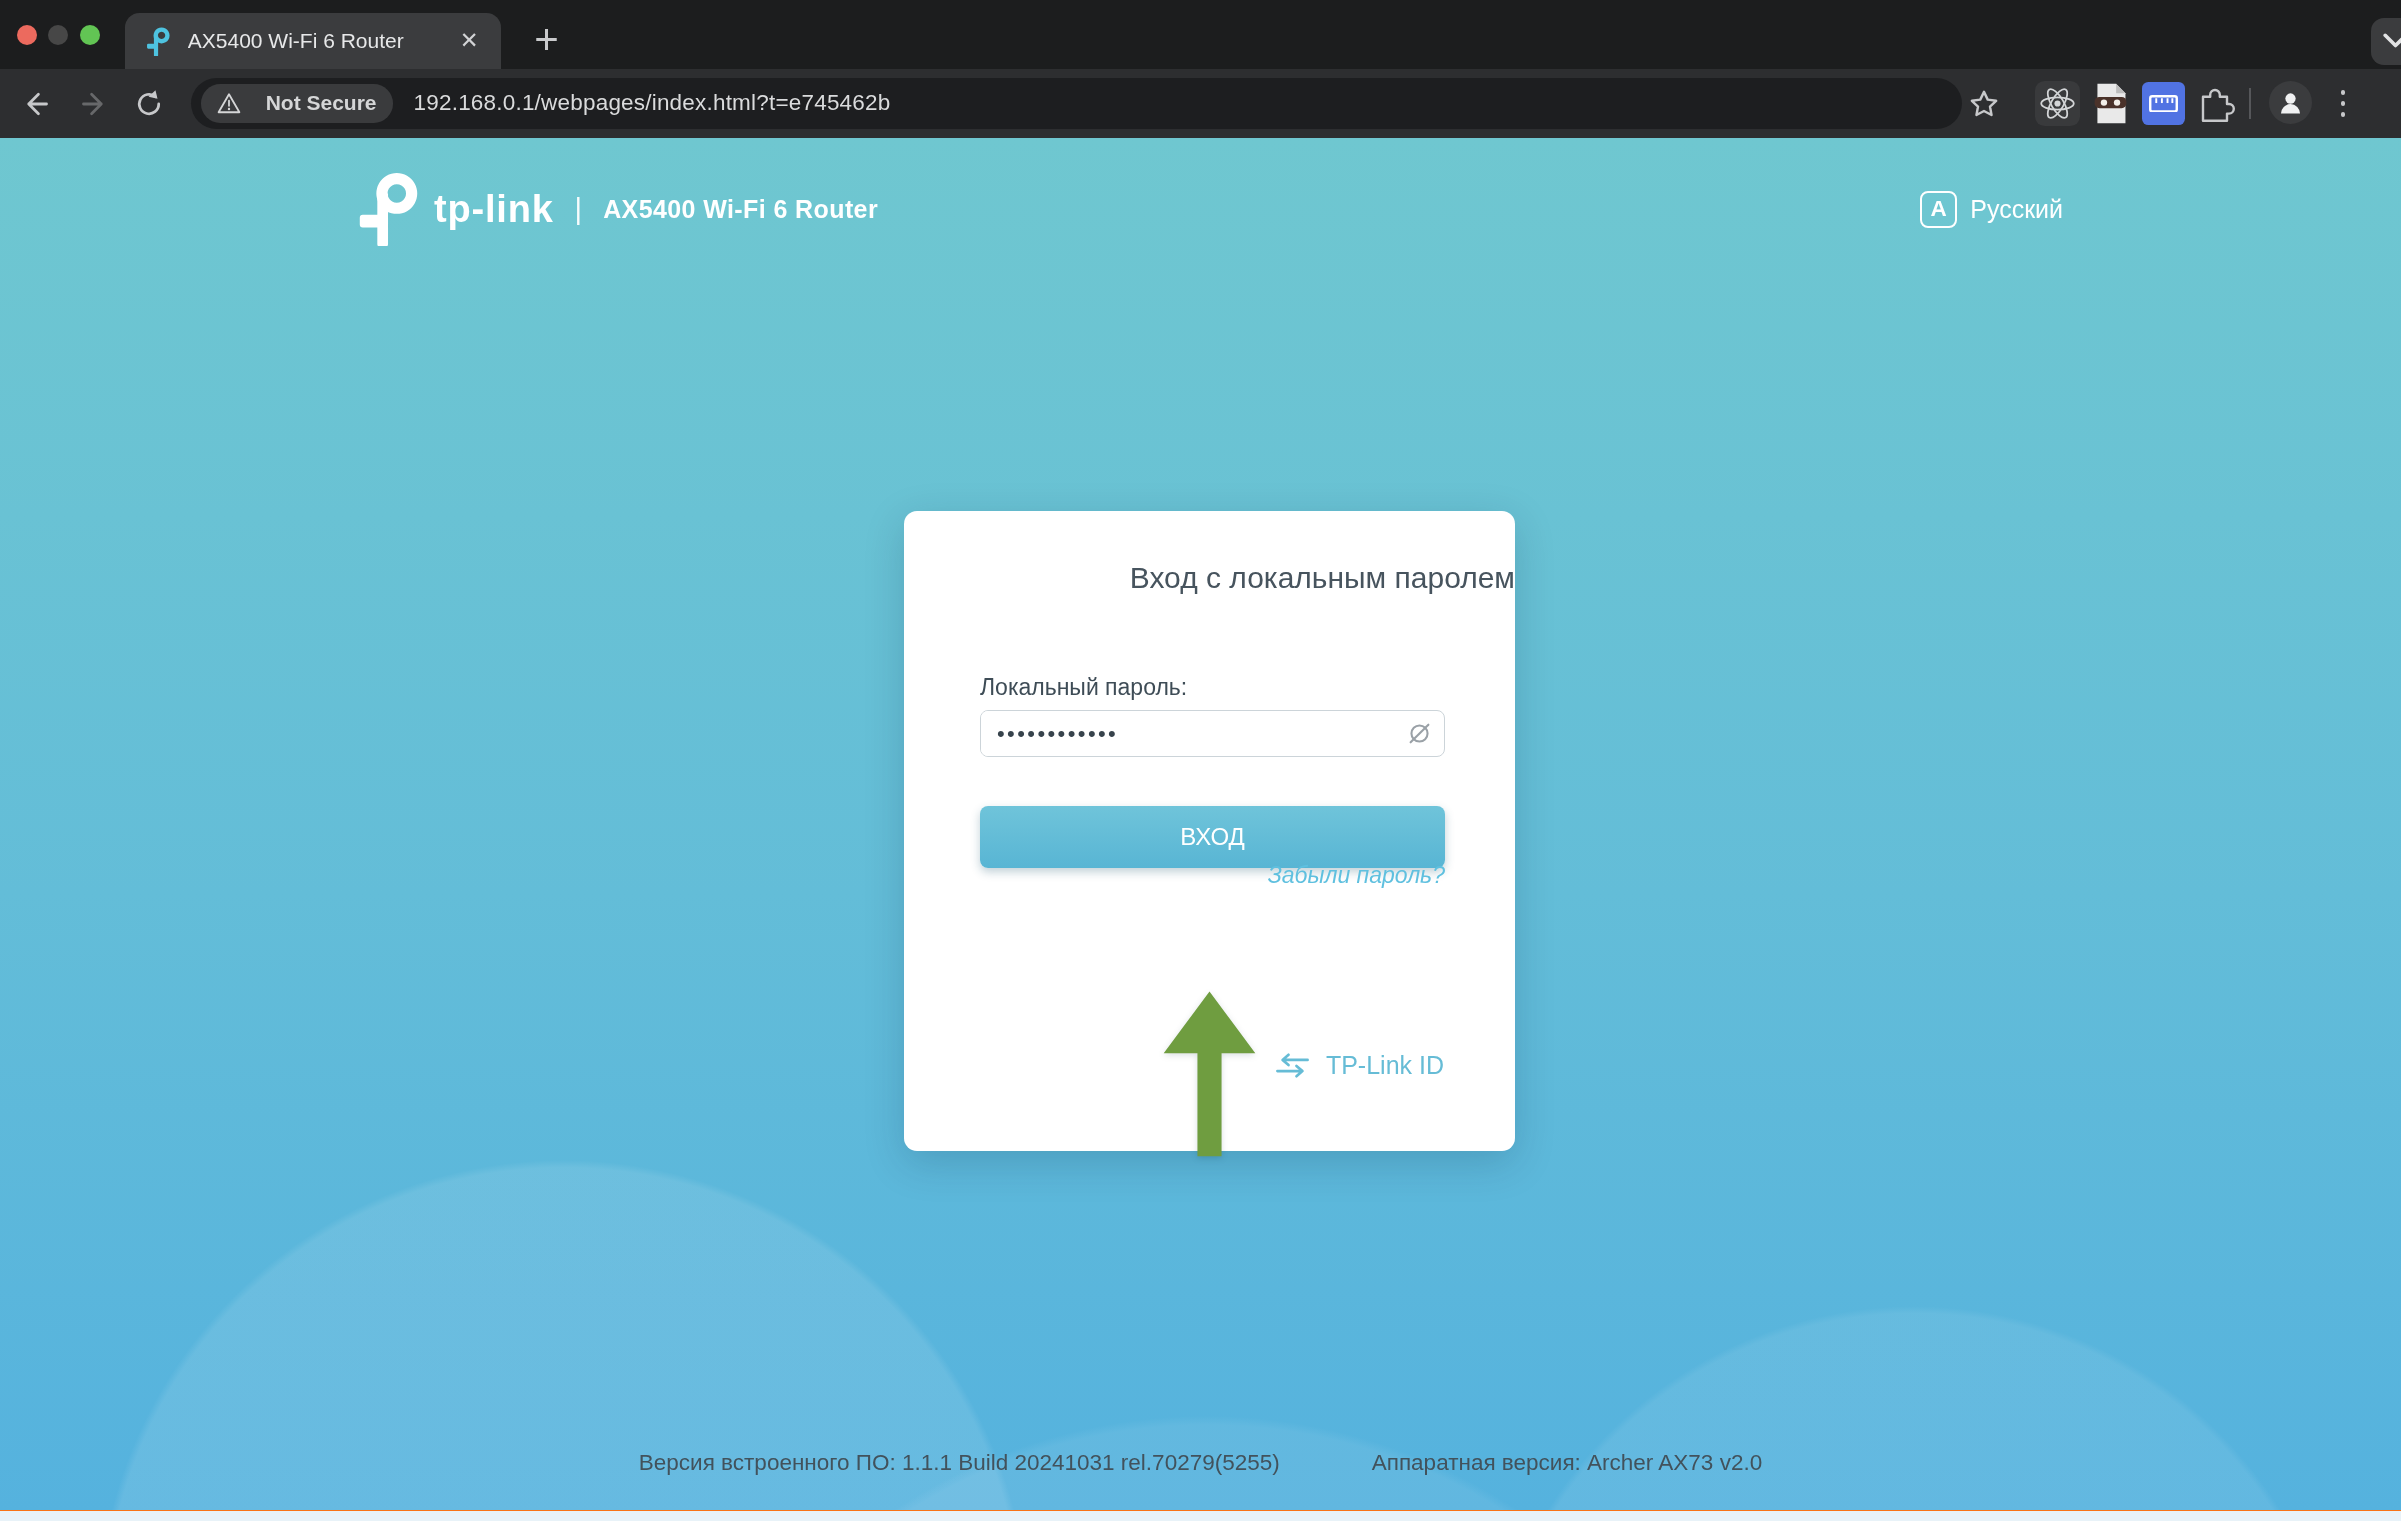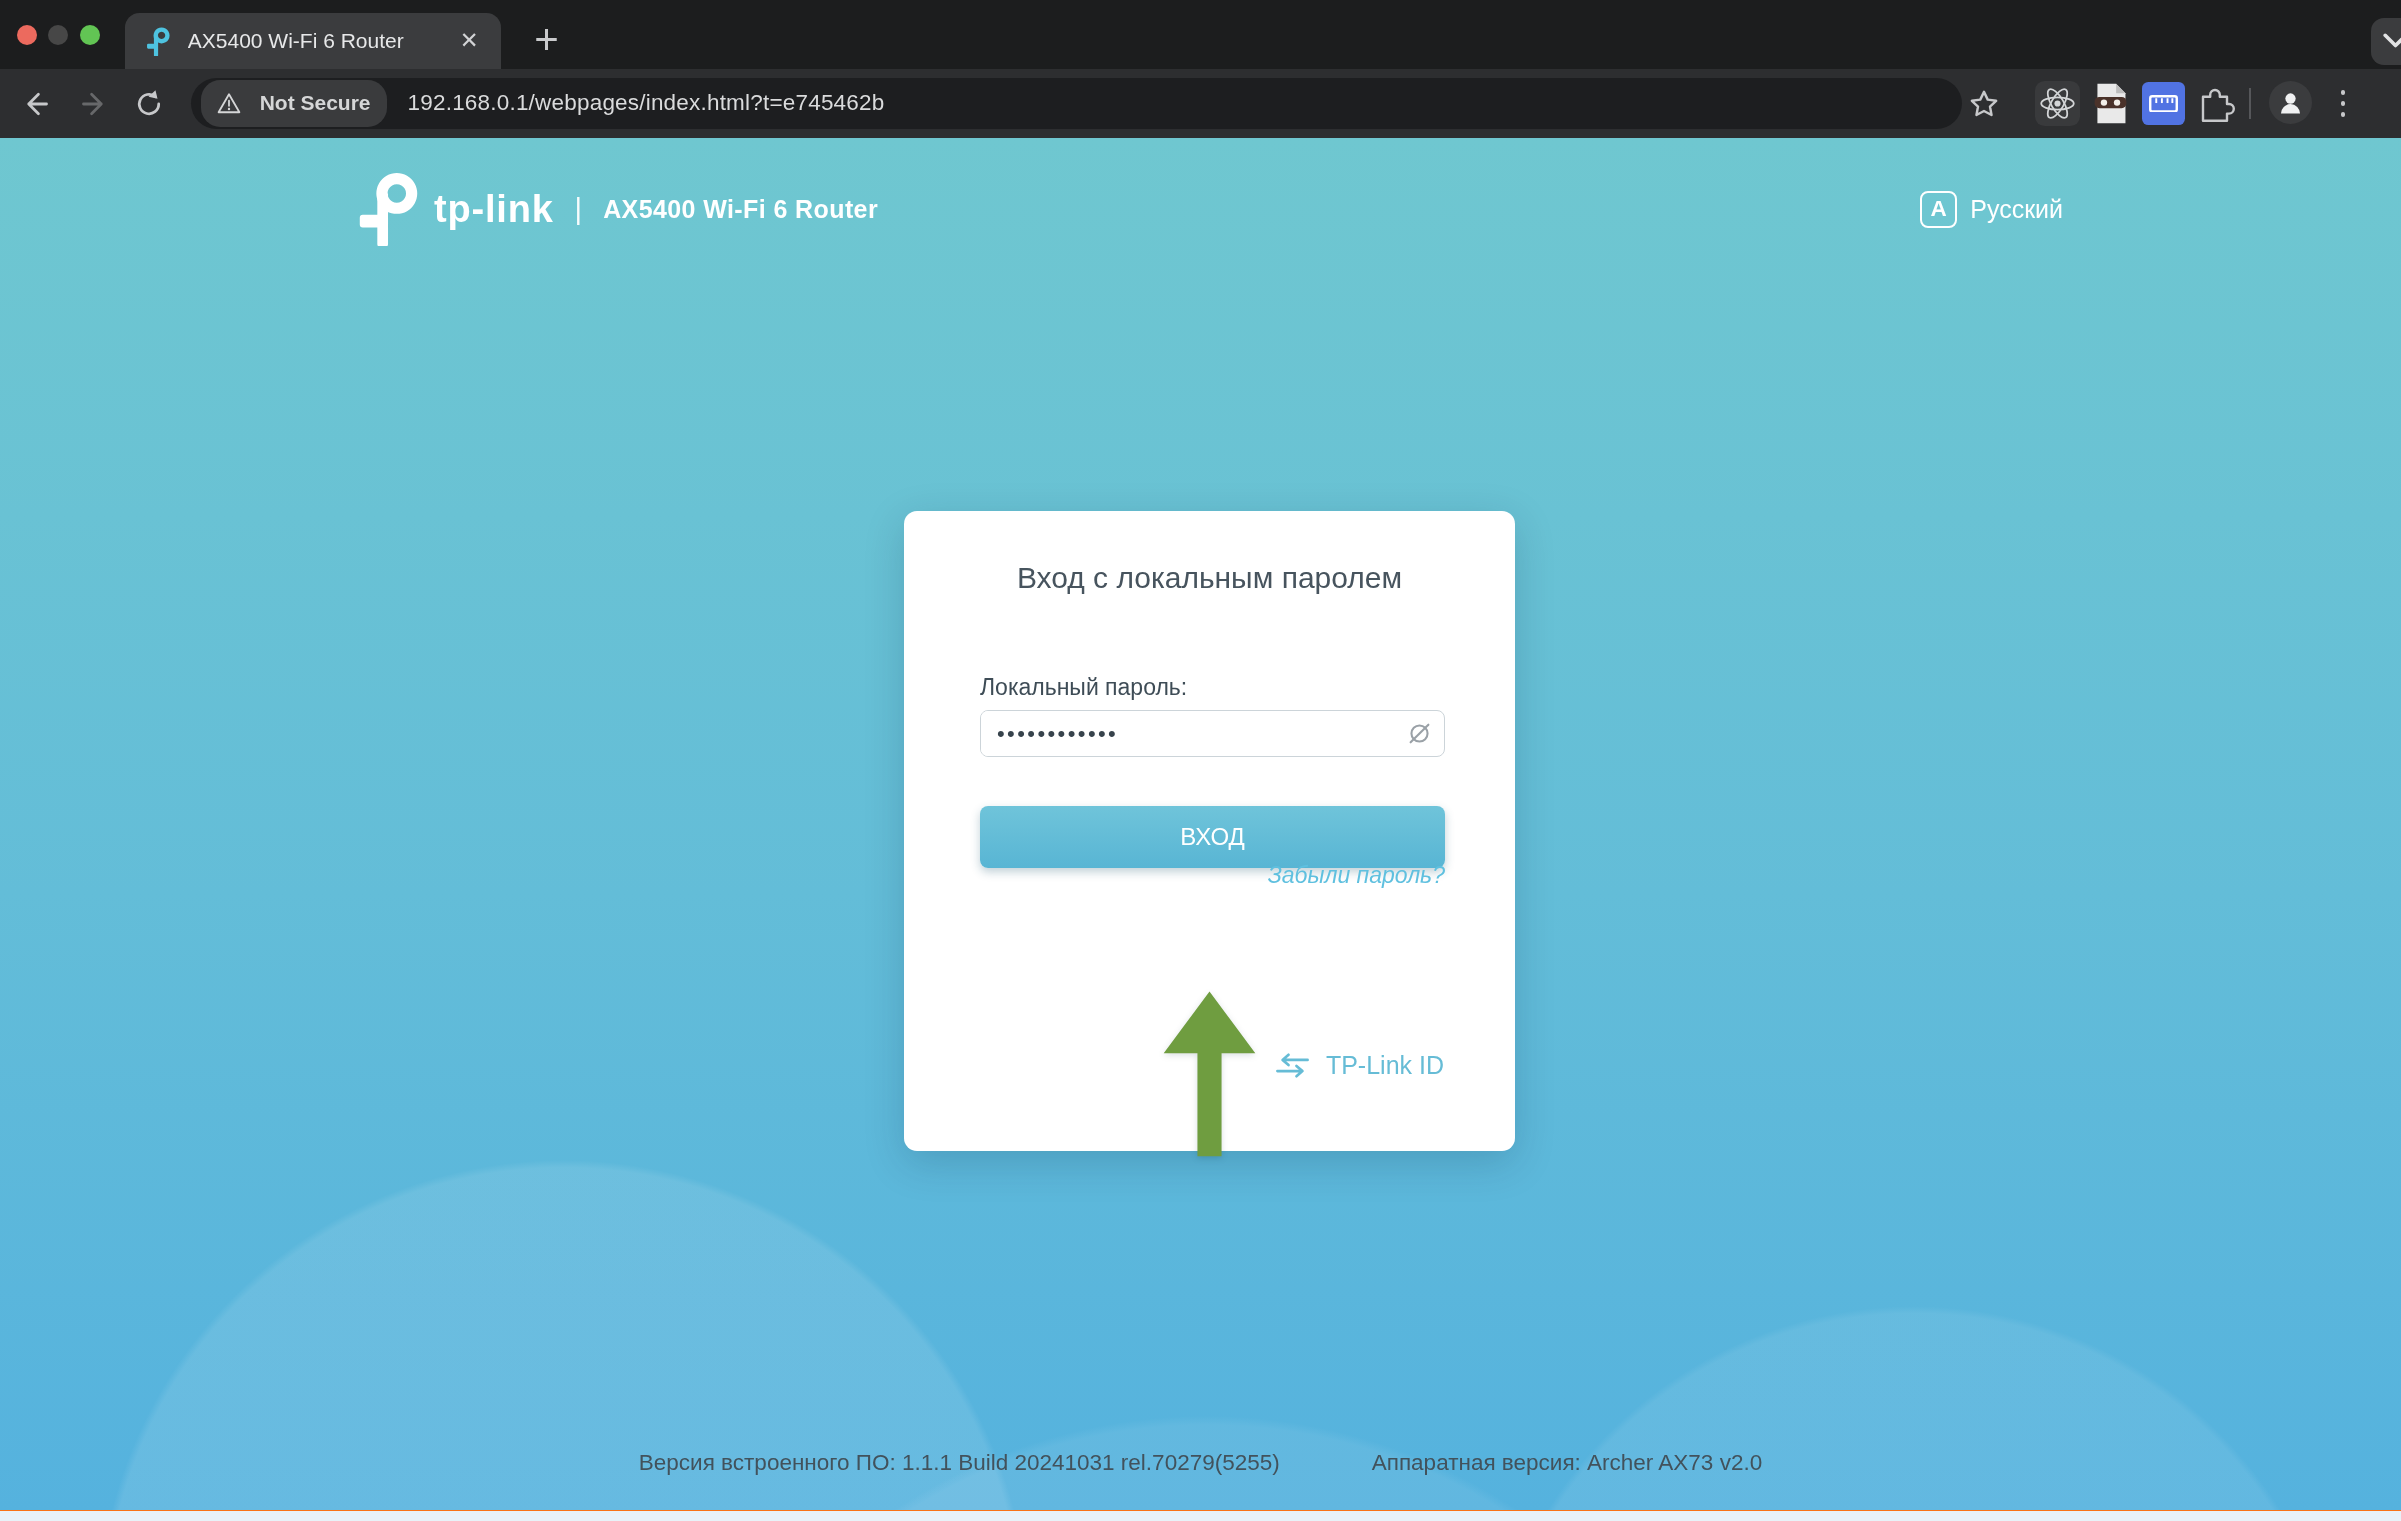--- a/index.html
+++ b/index.html
@@ -22,21 +22,21 @@
   .new-tab { position:absolute; left:521px; top:14.5px; width:51px; height:51px; display:flex;
              align-items:center; justify-content:center; font-size:42px; font-weight:300; color:#c9cacc; }
   .tab-search { position:absolute; left:2371px; top:17.7px; width:56px; height:47px; border-radius:13px; background:#3b3c3e;
                 display:flex; align-items:center; padding-left:11.3px; }
 
   
   .toolbar { position:absolute; left:0; top:69px; width:100%; height:69px; background:#2d2e30; }
   .nav-btn { position:absolute; top:17.7px; width:34px; height:34px; }
   .urlbar { position:absolute; left:191px; top:8.8px; width:1771px; height:51px; background:#1d1e20;
             border-radius:26px; display:flex; align-items:center; padding:0 9.7px; }
-  .chip { height:47px; border-radius:19.3px; background:#3a3b3d; display:flex; align-items:center; gap:19px; padding:4px 16px; }
+  .chip { height:39px; border-radius:19.3px; background:#3a3b3d; display:flex; align-items:center; gap:25px; padding:4px 16px; }
   .chip span { font-size:21px; font-weight:700; color:#d5d6d7; }
   .url-text { margin-left:21px; font-size:22.5px; color:#dadbdc; letter-spacing:0.2px; }
   .ext { position:absolute; top:12px; width:45px; height:45px; display:flex; align-items:center; justify-content:center; }
   .ext-box { border-radius:9.7px; }
   .tb-divider { position:absolute; left:2249px; top:19.3px; width:2.4px; height:31px; background:#56575a; }
   .avatar { position:absolute; left:2269px; top:12px; width:43px; height:43px; border-radius:50%; background:#3b3c3e;
             display:flex; align-items:center; justify-content:center; }
   .kebab { position:absolute; left:2331px; top:14.5px; width:24px; height:40px; display:flex; flex-direction:column;
            align-items:center; justify-content:center; gap:6.4px; }
   .kebab i { width:4.8px; height:4.8px; border-radius:50%; background:#c7c8ca; }
@@ -57,21 +57,21 @@
   .brand-sep { margin:0 21px; font-size:29px; font-weight:300; opacity:.95; }
   .brand-product { font-size:25px; font-weight:700; letter-spacing:0.4px; }
   .lang { display:flex; align-items:center; gap:13px; }
   .lang-badge { width:37px; height:37px; border:2.8px solid #fff; border-radius:8px; display:flex;
                 align-items:center; justify-content:center; font-size:22.5px; font-weight:700; }
   .lang-label { font-size:25px; }
 
   
   .card { position:absolute; left:904px; top:373px; width:611px; height:640px; background:#fff;
           border-radius:13px; box-shadow:0 11.3px 40px rgba(0,35,60,.18); }
-  .card-title { position:absolute; left:0; top:50px; width:100%; text-align:center;
+  .card-title { position:absolute; left:0; top:50px; width:100%; text-align:right;
                 font-size:30px; font-weight:400; color:var(--c-card_title,#47545e); }
   .pw-label { position:absolute; left:76px; top:163px; font-size:23px; color:#3e4c56; }
   .pw-field { position:absolute; left:76px; top:199px; width:465px; height:47px; border:1.6px solid #ccd4d9;
               border-radius:8px; background:#fff; display:flex; align-items:center; overflow:hidden; }
   .pw-input { flex:1; border:none; outline:none; height:100%; padding:0 16px; font-size:22px;
               letter-spacing:2.4px; color:#37434c; font-family:"Liberation Sans",sans-serif; }
   .eye-btn { width:50px; height:100%; display:flex; align-items:center; justify-content:center; background:none; border:none; }
   .submit-btn { position:absolute; left:76px; top:295px; width:465px; height:62px; border:none; border-radius:8px;
                 background:linear-gradient(180deg,#6fc4da, var(--c-accent_button,#58b5d4));
                 color:#fff; font-size:24px; font-family:"Liberation Sans",sans-serif;

